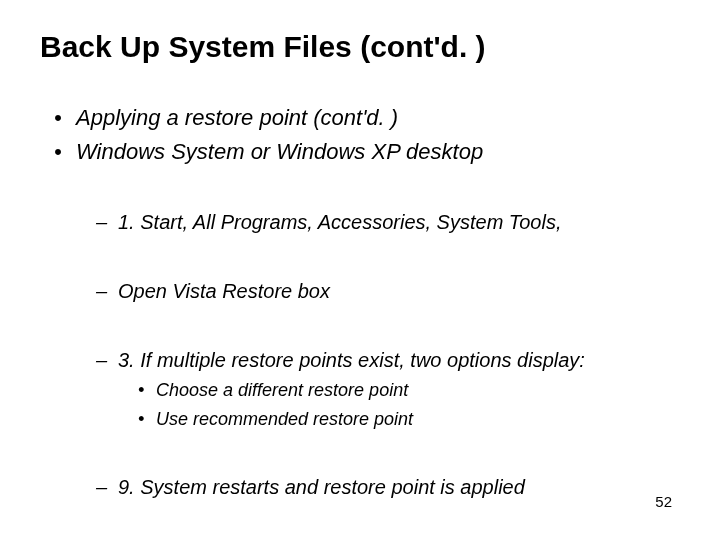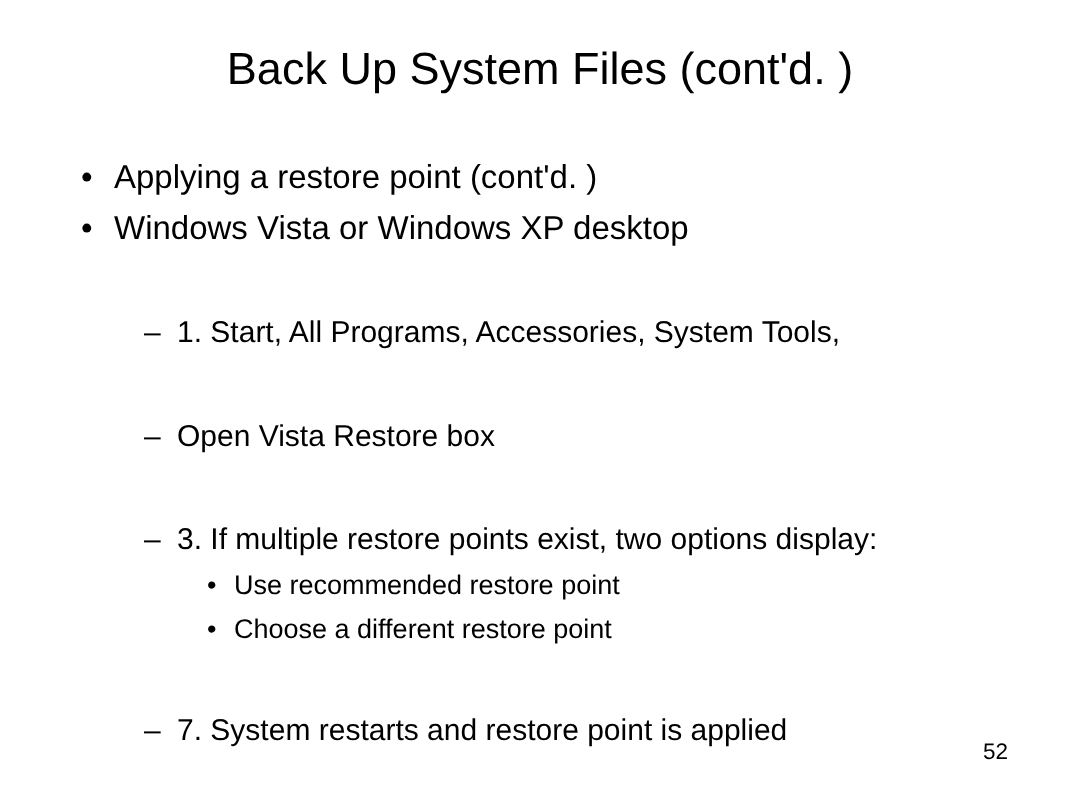--- a/index.html
+++ b/index.html
@@ -11,26 +11,27 @@
       width: 720px;
       height: 540px;
       background: #fff;
       font-family: Arial, Helvetica, sans-serif;
       color: #000;
       position: relative;
       padding: 30px 40px 20px 40px;
     }
     .title {
       font-size: 30px;
-      text-align: center;
+      text-align: left;
       margin-bottom: 38px;
-      font-weight: normal;
+      font-weight: bold;
     }
     .content {
       padding-left: 8px;
+      font-style: italic;
     }
     .level1 {
       font-size: 22px;
       line-height: 1.45;
       padding-left: 28px;
       position: relative;
       margin-bottom: 2px;
     }
     .level1::before {
       content: "•";
@@ -73,22 +74,22 @@
       text-align: right;
     }
   </style>
 </head>
 <body>
 
 <h1 class="title">Back Up System Files (cont'd. )</h1>
 
 <div class="content">
   <div class="level1">Applying a restore point (cont'd. )</div>
-  <div class="level1">Windows Vista or Windows XP desktop</div>
+  <div class="level1">Windows System or Windows XP desktop</div>
   <div class="level2">1. Start, All Programs, Accessories, System Tools,</div>
   <div class="level2"> Open Vista Restore box</div>
   <div class="level2">3. If multiple restore points exist, two options display:</div>
+  <div class="level3">Choose a different restore point</div>
   <div class="level3">Use recommended restore point</div>
-  <div class="level3">Choose a different restore point</div>
-  <div class="level2">7. System restarts and restore point is applied</div>
+  <div class="level2">9. System restarts and restore point is applied</div>
 </div>
 
 <div class="page-num">52</div>
 
 </body></html>

